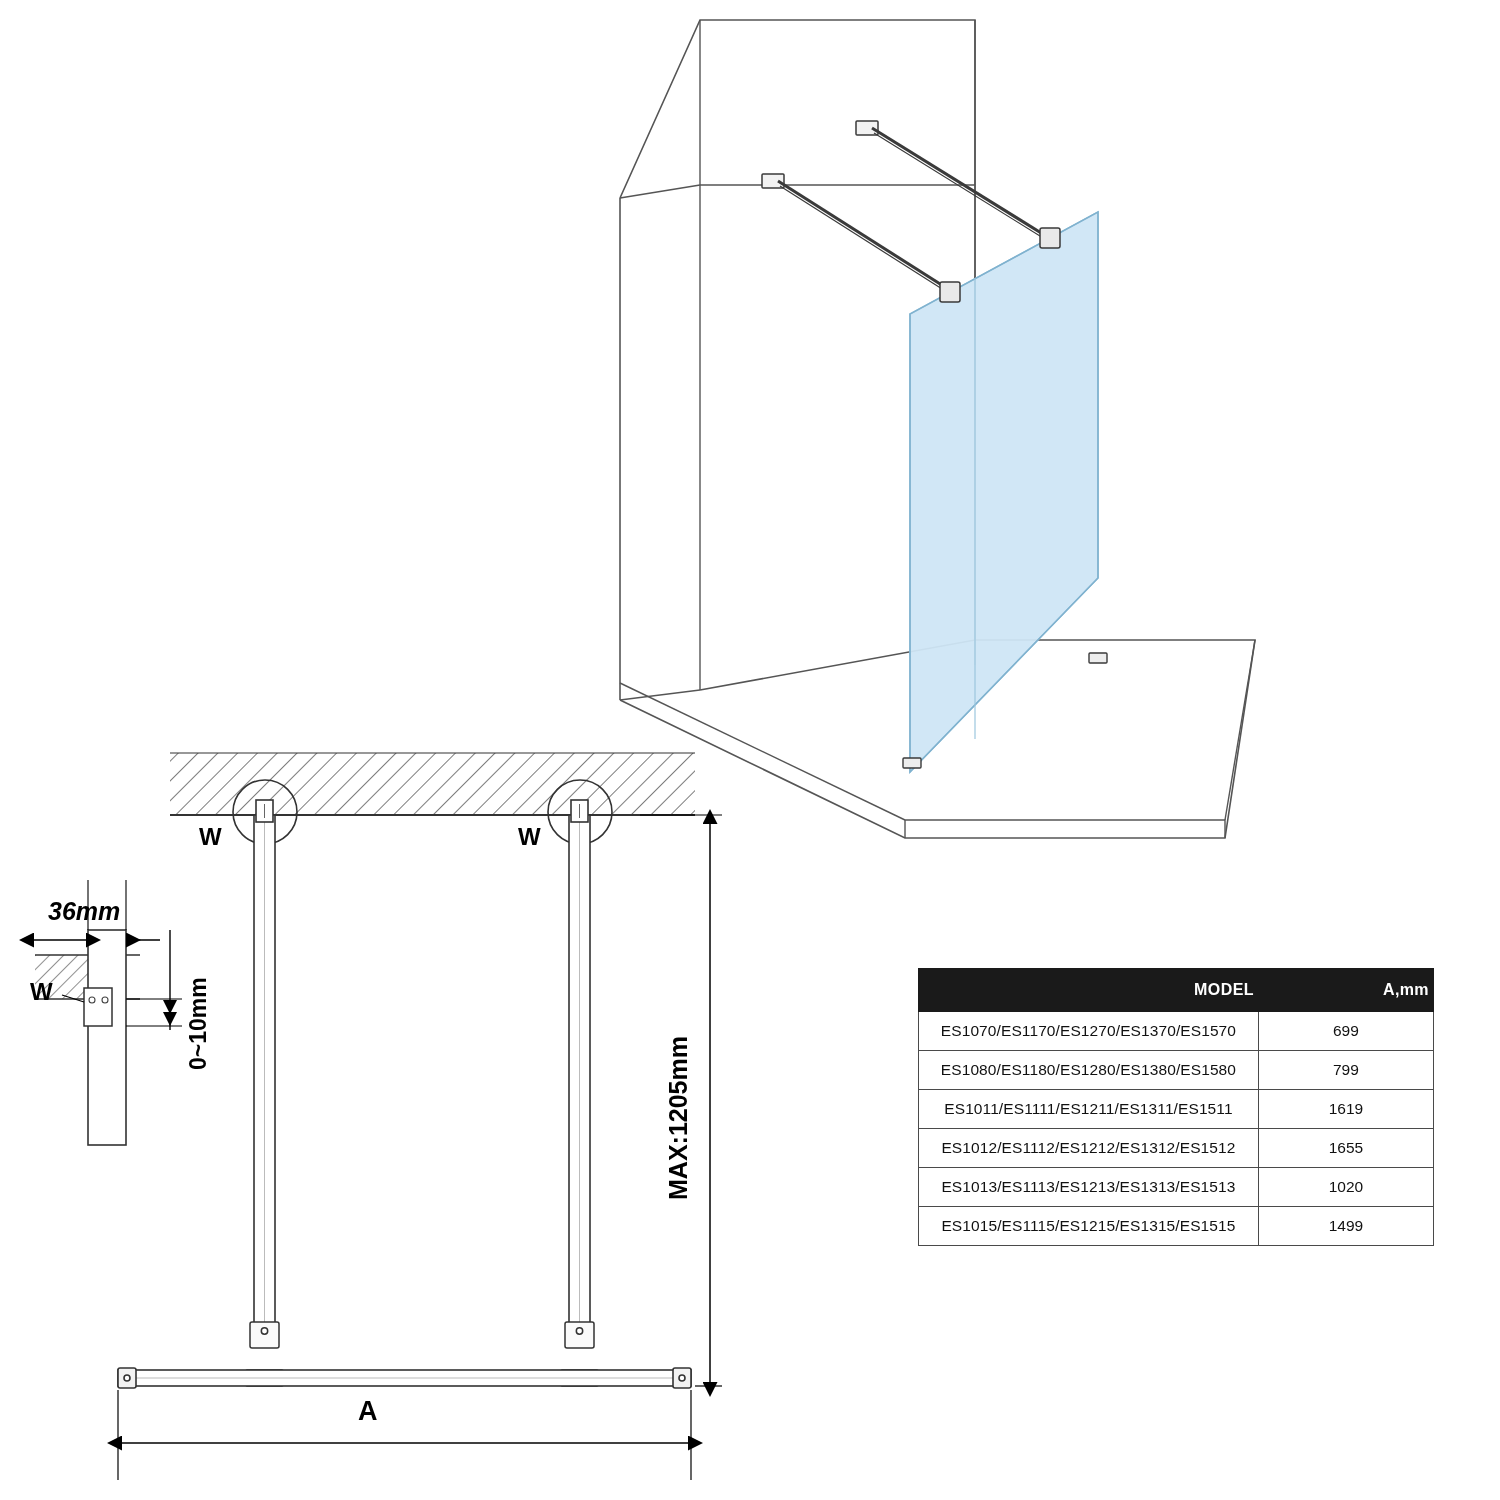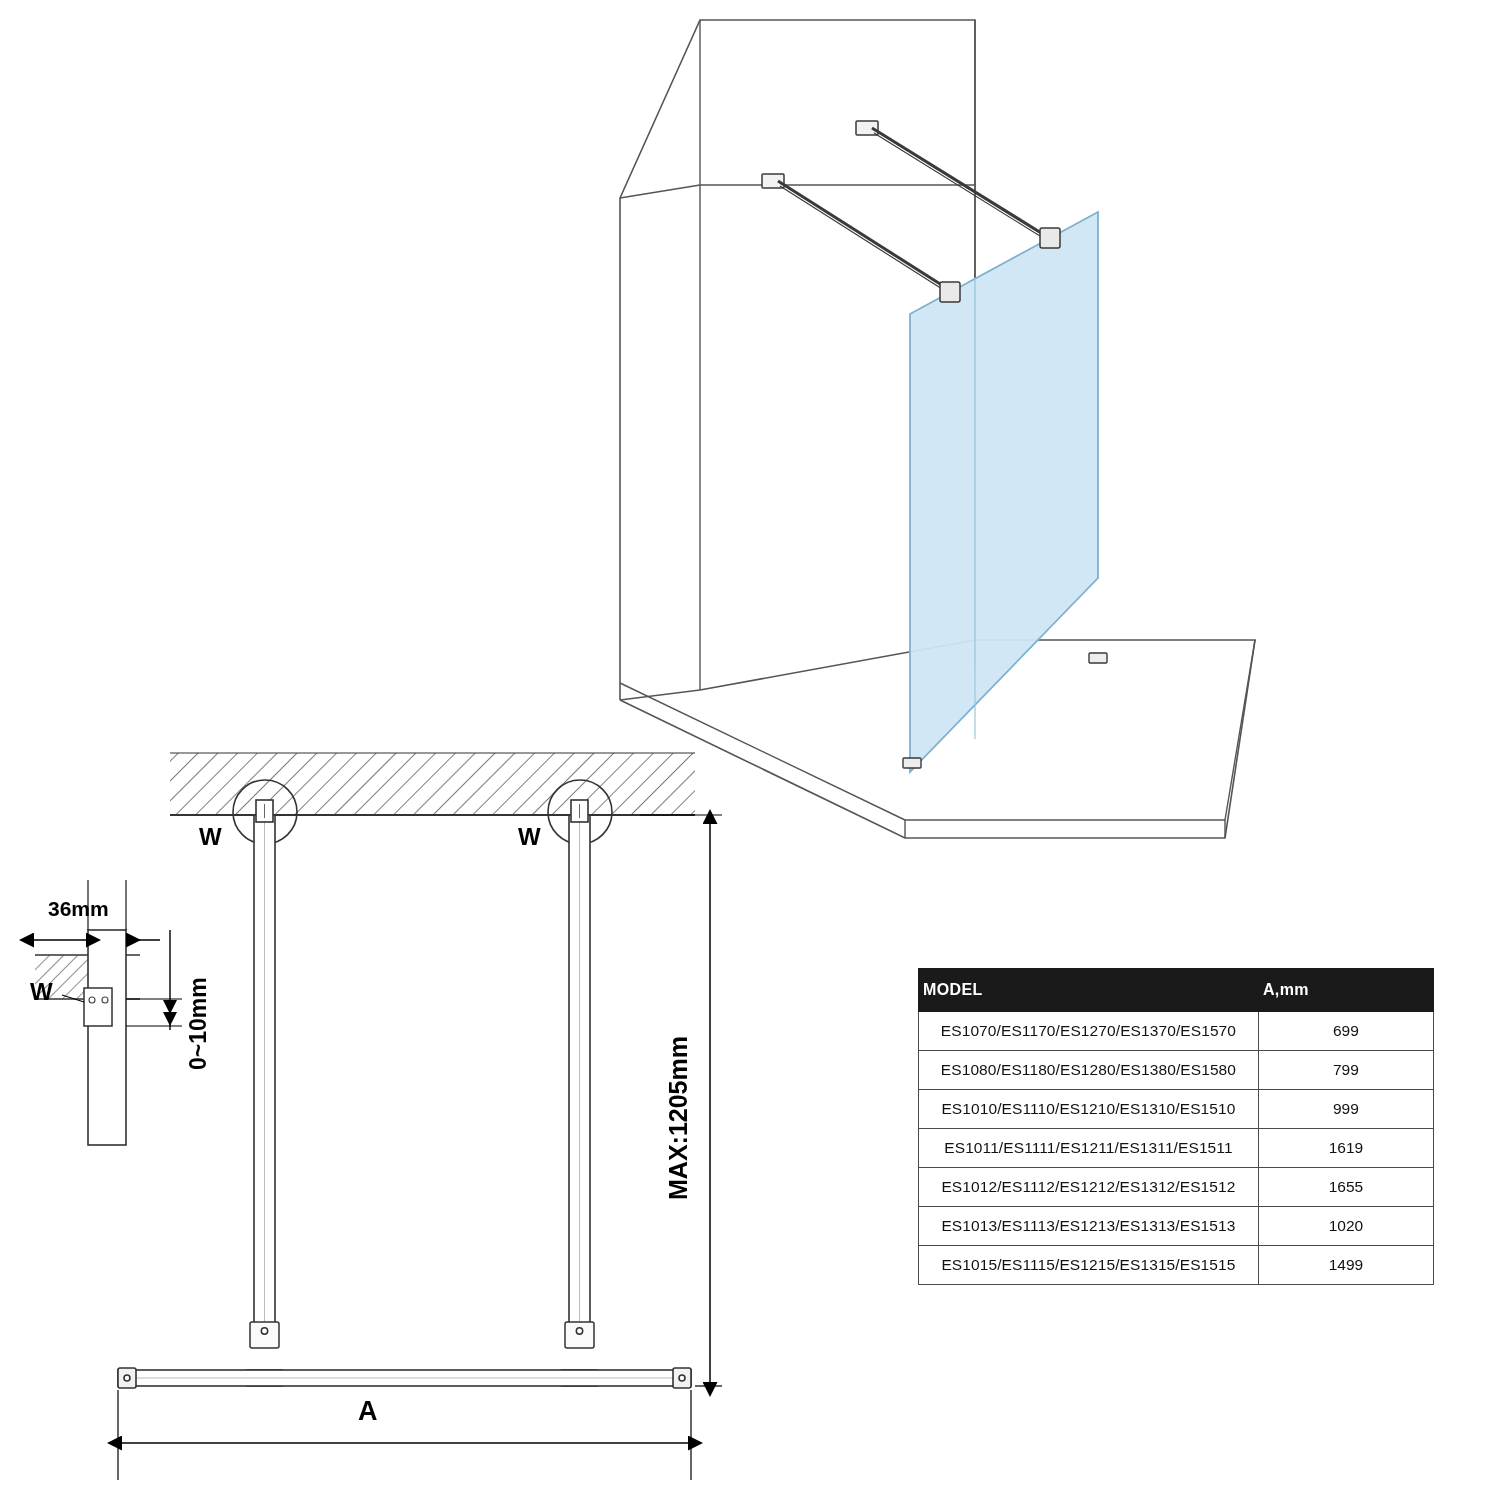--- a/index.html
+++ b/index.html
@@ -40,21 +40,21 @@
     background: #fff;
   }
   .spec-table th {
     background: #1a1a1a;
     color: #ffffff;
     font-weight: bold;
     font-size: 16px;
     letter-spacing: 0.4px;
     padding: 12px 4px;
     border: 1px solid #1a1a1a;
-    text-align: left;
+    text-align: right;
   }
   .spec-table td {
     border: 1px solid #4a4a4a;
     padding: 10px 0;
     text-align: center;
     white-space: nowrap;
   }
   .spec-table td.model-col {
     width: 66%;
     letter-spacing: 0.1px;
@@ -66,22 +66,23 @@
   
   .lbl {
     position: absolute;
     font-family: "Liberation Sans", sans-serif;
     color: #000;
     white-space: nowrap;
   }
   .lbl-36mm {
     left: 48px;
     top: 897px;
-    font-size: 21px;
-    font-weight: bold;
+    font-size: 25px;
+    font-weight: bold;
+    font-style: italic;
   }
   .lbl-0-10mm {
     left: 185px;
     top: 935px;
     font-size: 23px;
     font-weight: bold;
     transform-origin: left top;
     transform: rotate(-90deg) translate(-135px, 0px);
   }
   .lbl-max {
@@ -263,24 +264,20 @@
     <tbody id="spec-body">
         <tr>
           <td class="model-col">ES1070/ES1170/ES1270/ES1370/ES1570</td>
           <td class="val-col">699</td>
         </tr>
         <tr>
           <td class="model-col">ES1080/ES1180/ES1280/ES1380/ES1580</td>
           <td class="val-col">799</td>
         </tr>
         <tr>
-          <td class="model-col">ES1010/ES1110/ES1210/ES1310/ES1510</td>
-          <td class="val-col">999</td>
-        </tr>
-        <tr>
           <td class="model-col">ES1011/ES1111/ES1211/ES1311/ES1511</td>
           <td class="val-col">1619</td>
         </tr>
         <tr>
           <td class="model-col">ES1012/ES1112/ES1212/ES1312/ES1512</td>
           <td class="val-col">1655</td>
         </tr>
         <tr>
           <td class="model-col">ES1013/ES1113/ES1213/ES1313/ES1513</td>
           <td class="val-col">1020</td>

